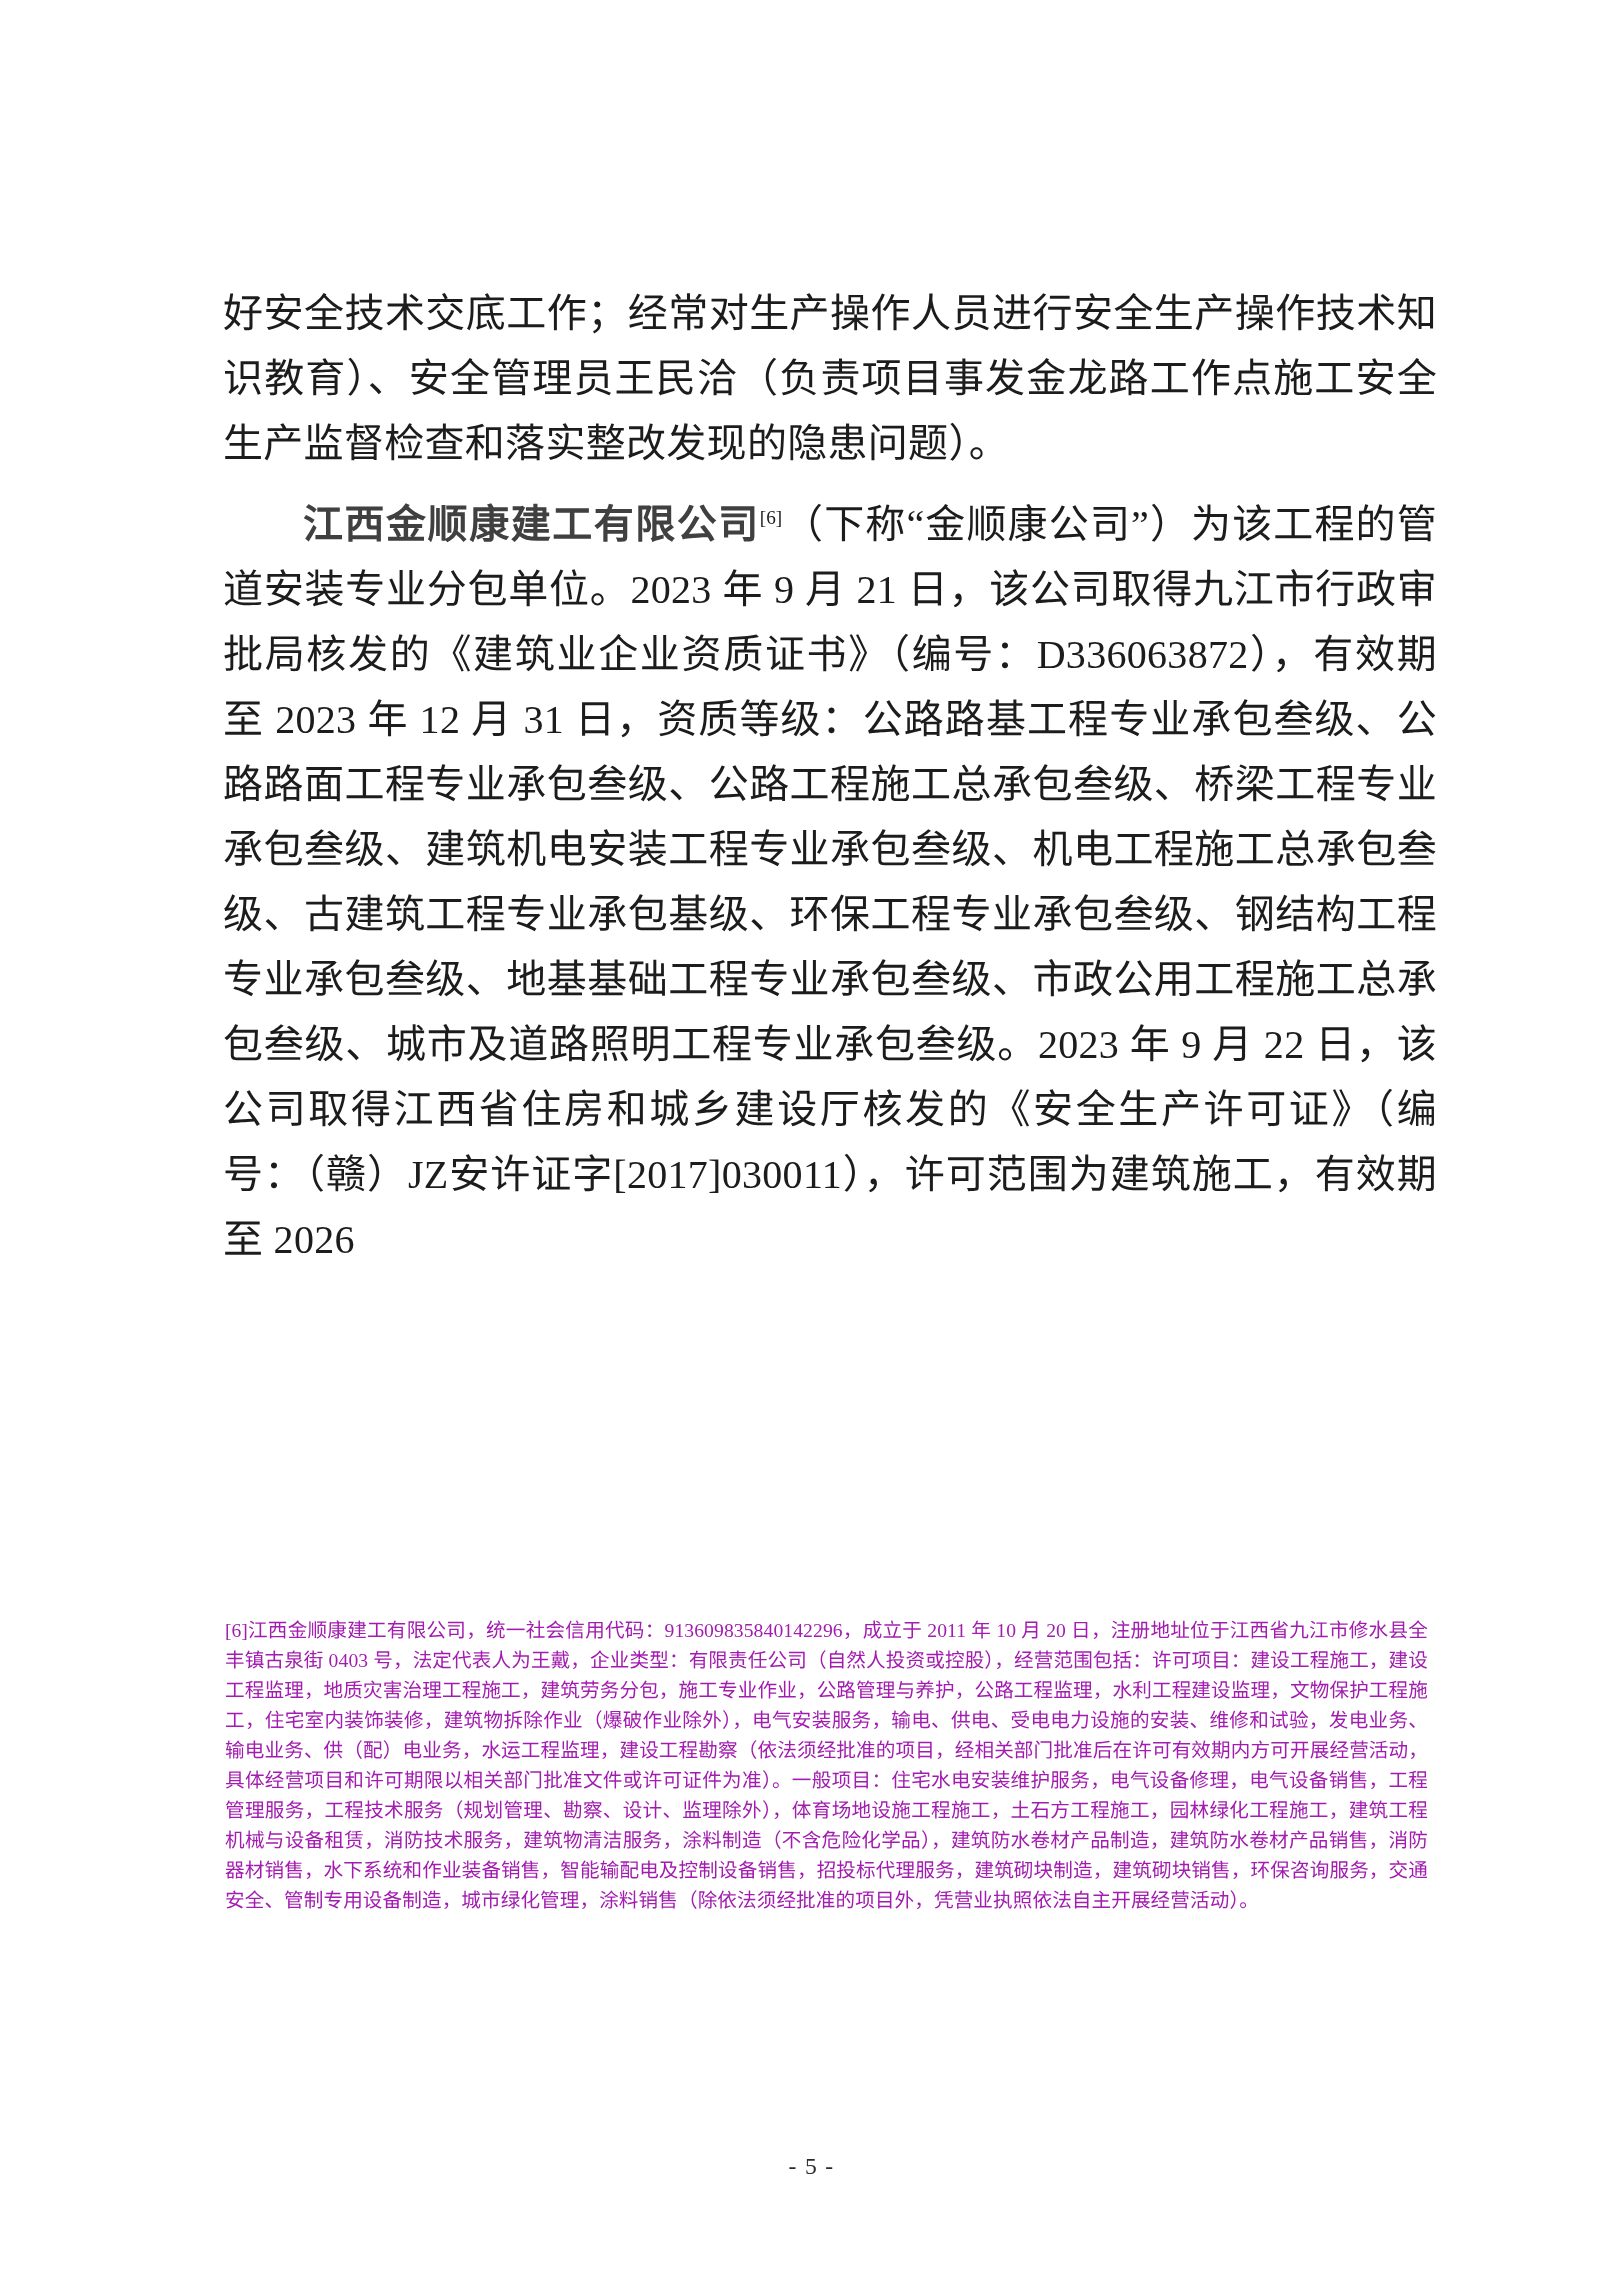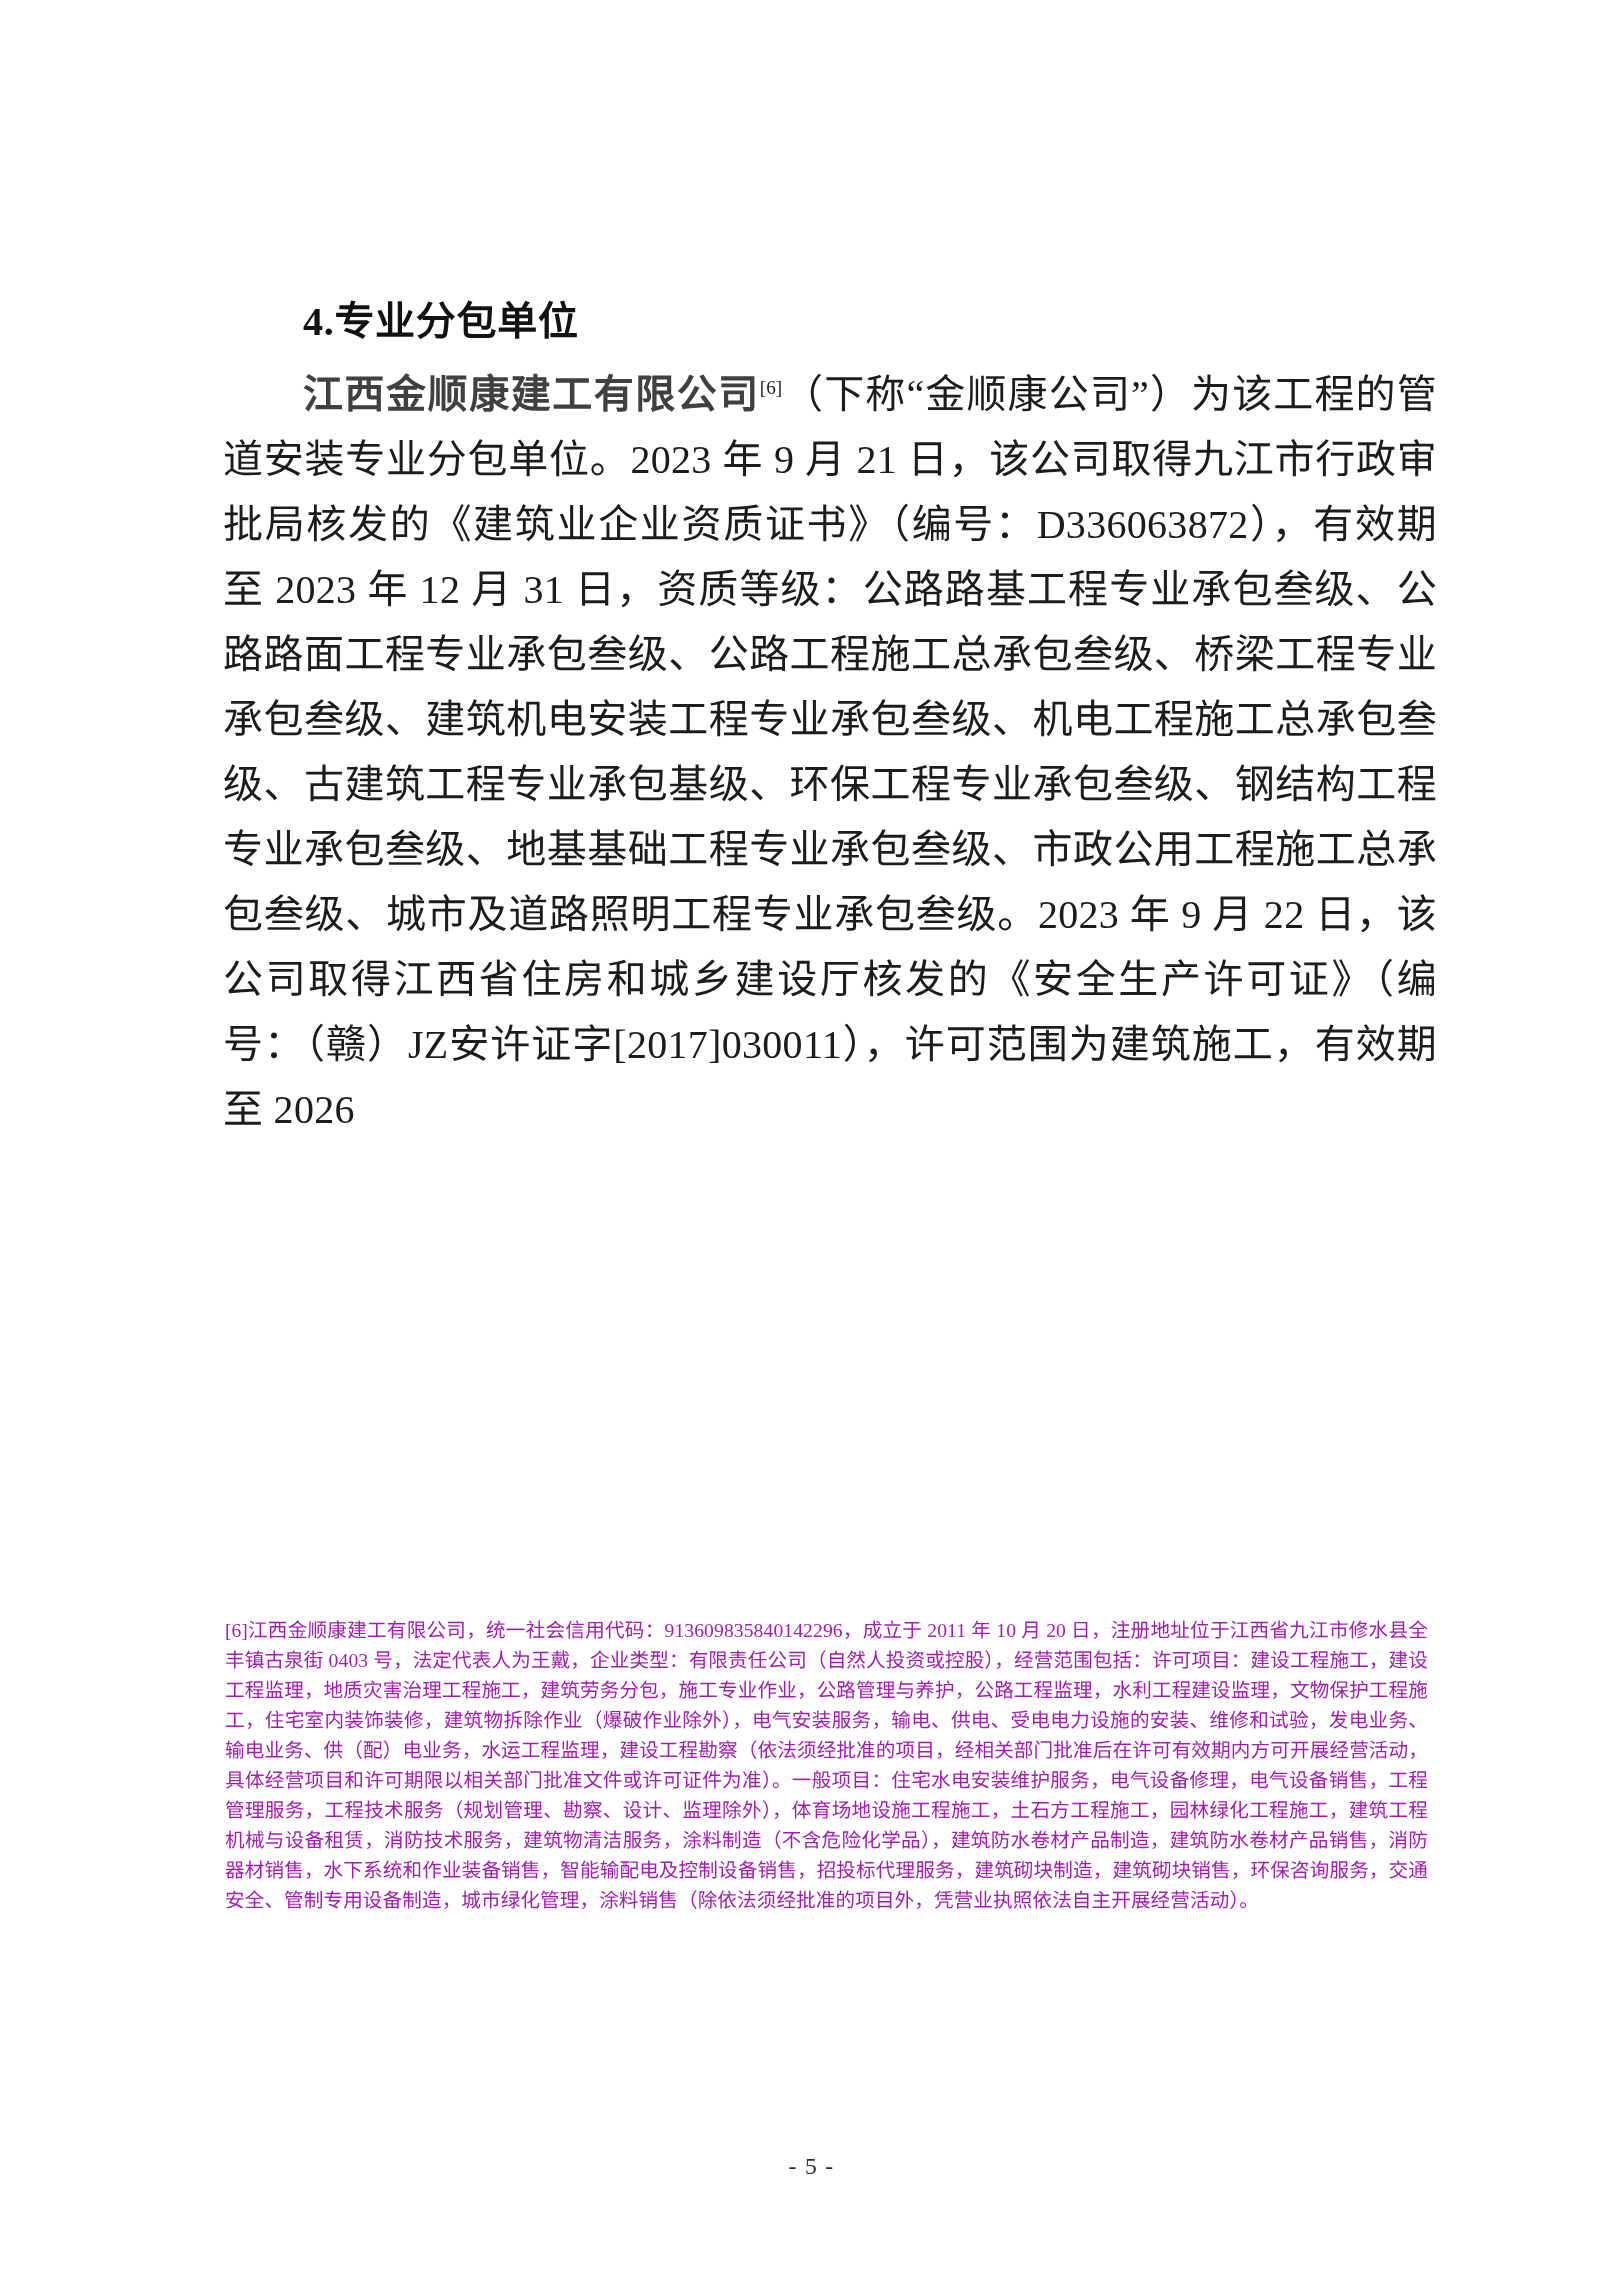--- a/index.html
+++ b/index.html
@@ -107,24 +107,24 @@
     letter-spacing: 1.3px;
   }
 </style>
 </head>
 <body>
 
 <div class="page">
 
   <div class="content">
 
+    <p class="body-para">好安全技术交底工作；经常对生产操作人员进行安全生产操作技术知识教育）、安全管理员王民洽（负责项目事发金龙路工作点施工安全生产监督检查和落实整改发现的隐患问题）。</p>
 
     <div class="spacer-sm"></div>
 
-    <p class="heading">4.专业分包单位</p>
 
     <div class="spacer-sm"></div>
 
     <p class="body-para para-indent"><span class="company-name">江西金顺康建工有限公司</span><sup class="fnref">[6]</sup><span>（下称“金顺康公司”）为该工程的管道安装专业分包单位。2023 年 9 月 21 日，该公司取得九江市行政审批局核发的《建筑业企业资质证书》（编号：D336063872），有效期至 2023 年 12 月 31 日，资质等级：公路路基工程专业承包叁级、公路路面工程专业承包叁级、公路工程施工总承包叁级、桥梁工程专业承包叁级、建筑机电安装工程专业承包叁级、机电工程施工总承包叁级、古建筑工程专业承包基级、环保工程专业承包叁级、钢结构工程专业承包叁级、地基基础工程专业承包叁级、市政公用工程施工总承包叁级、城市及道路照明工程专业承包叁级。2023 年 9 月 22 日，该公司取得江西省住房和城乡建设厅核发的《安全生产许可证》（编号：（赣）JZ安许证字[2017]030011），许可范围为建筑施工，有效期至 2026</span></p>
 
   </div>
 
   <div class="footnote-block">
     <p class="footnote"><span class="fnmark">[6]</span><span>江西金顺康建工有限公司，统一社会信用代码：913609835840142296，成立于 2011 年 10 月 20 日，注册地址位于江西省九江市修水县全丰镇古泉街 0403 号，法定代表人为王戴，企业类型：有限责任公司（自然人投资或控股），经营范围包括：许可项目：建设工程施工，建设工程监理，地质灾害治理工程施工，建筑劳务分包，施工专业作业，公路管理与养护，公路工程监理，水利工程建设监理，文物保护工程施工，住宅室内装饰装修，建筑物拆除作业（爆破作业除外），电气安装服务，输电、供电、受电电力设施的安装、维修和试验，发电业务、输电业务、供（配）电业务，水运工程监理，建设工程勘察（依法须经批准的项目，经相关部门批准后在许可有效期内方可开展经营活动，具体经营项目和许可期限以相关部门批准文件或许可证件为准）。一般项目：住宅水电安装维护服务，电气设备修理，电气设备销售，工程管理服务，工程技术服务（规划管理、勘察、设计、监理除外），体育场地设施工程施工，土石方工程施工，园林绿化工程施工，建筑工程机械与设备租赁，消防技术服务，建筑物清洁服务，涂料制造（不含危险化学品），建筑防水卷材产品制造，建筑防水卷材产品销售，消防器材销售，水下系统和作业装备销售，智能输配电及控制设备销售，招投标代理服务，建筑砌块制造，建筑砌块销售，环保咨询服务，交通安全、管制专用设备制造，城市绿化管理，涂料销售（除依法须经批准的项目外，凭营业执照依法自主开展经营活动）。</span></p>
   </div>

